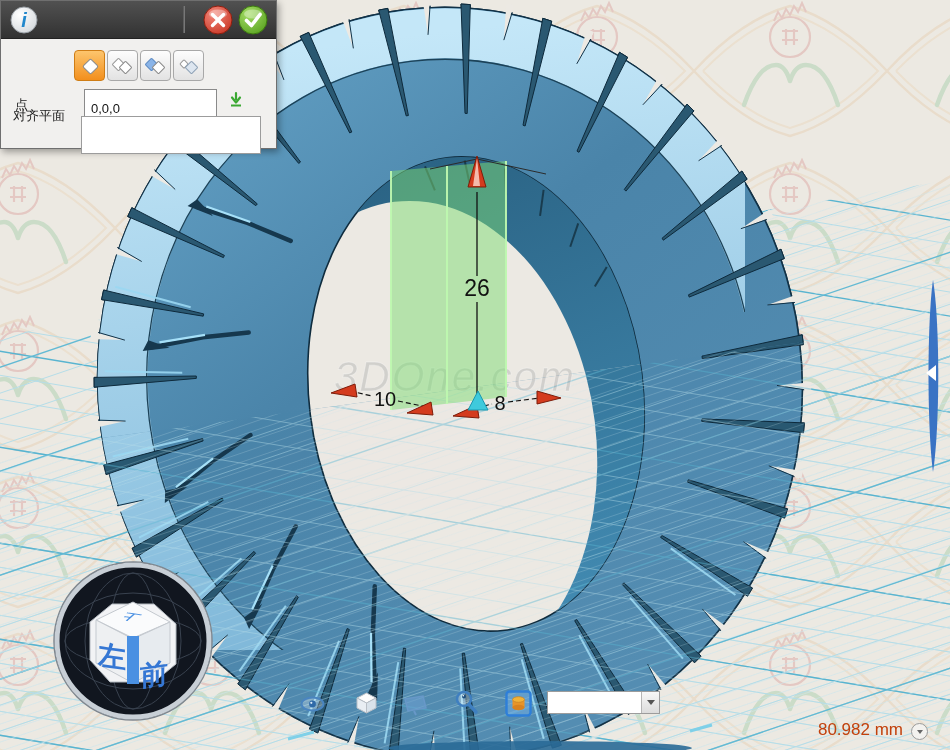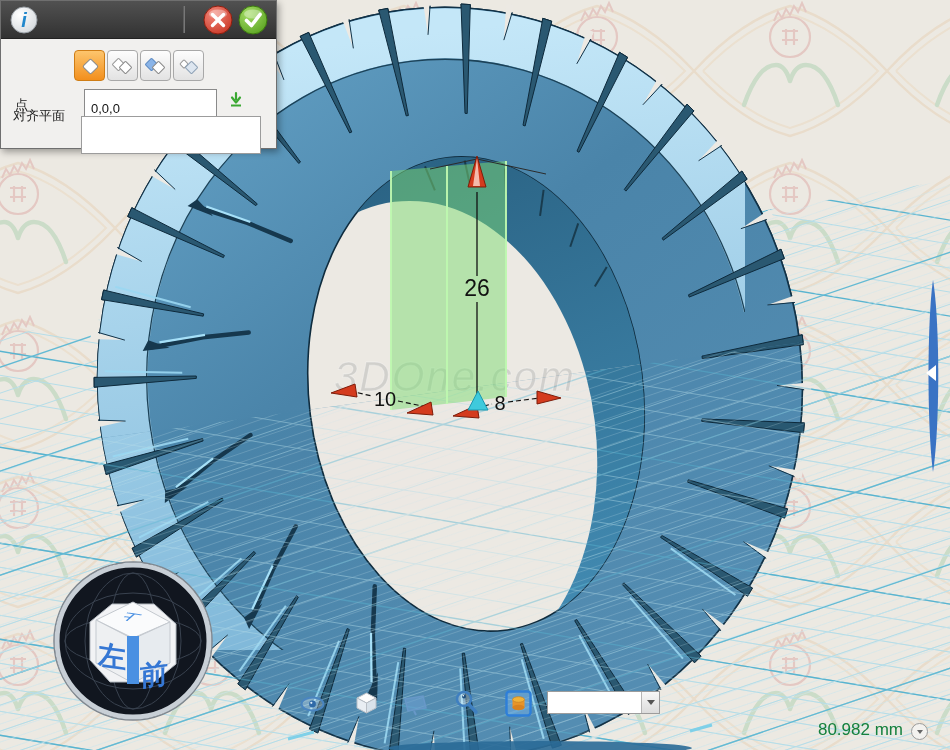--- a/index.html
+++ b/index.html
@@ -33,21 +33,21 @@
   .viewcube{position:absolute;left:50px;top:558px;width:166px;height:166px;z-index:20;cursor:pointer;}
   
   .btool{position:absolute;z-index:20;width:27px;height:27px;cursor:pointer;}
   .vdrop{position:absolute;left:547px;top:691px;width:113px;height:23px;z-index:20;
          background:#fff;border:1px solid #9c9c9c;box-sizing:border-box;display:flex;cursor:pointer;}
   .vdrop .val{flex:1;font-size:12px;color:#333;padding:3px 4px;}
   .vdrop .arr{width:17px;border-left:1px solid #b5b5b5;background:linear-gradient(#f7f7f7,#dcdcdc);
               display:flex;align-items:center;justify-content:center;}
   .vdrop .arr i{width:0;height:0;border:4px solid transparent;border-top:5px solid #555;margin-top:4px;}
   
-  .status{position:absolute;right:47px;top:720px;z-index:20;font-size:17px;color:#15803d;}
+  .status{position:absolute;right:47px;top:720px;z-index:20;font-size:17px;color:#c2410c;}
   .stat-btn{position:absolute;right:22px;top:723px;z-index:20;width:17px;height:17px;border-radius:50%;
             border:1px solid #9a9a9a;background:#f3f2ef;box-sizing:border-box;cursor:pointer;
             display:flex;align-items:center;justify-content:center;}
   .stat-btn i{width:0;height:0;border:3.5px solid transparent;border-top:4.5px solid #666;margin-top:3px;}
   
   .lens{position:absolute;left:920px;top:277px;width:28px;height:198px;z-index:20;cursor:pointer;}
 </style>
 </head>
 <body>
 

